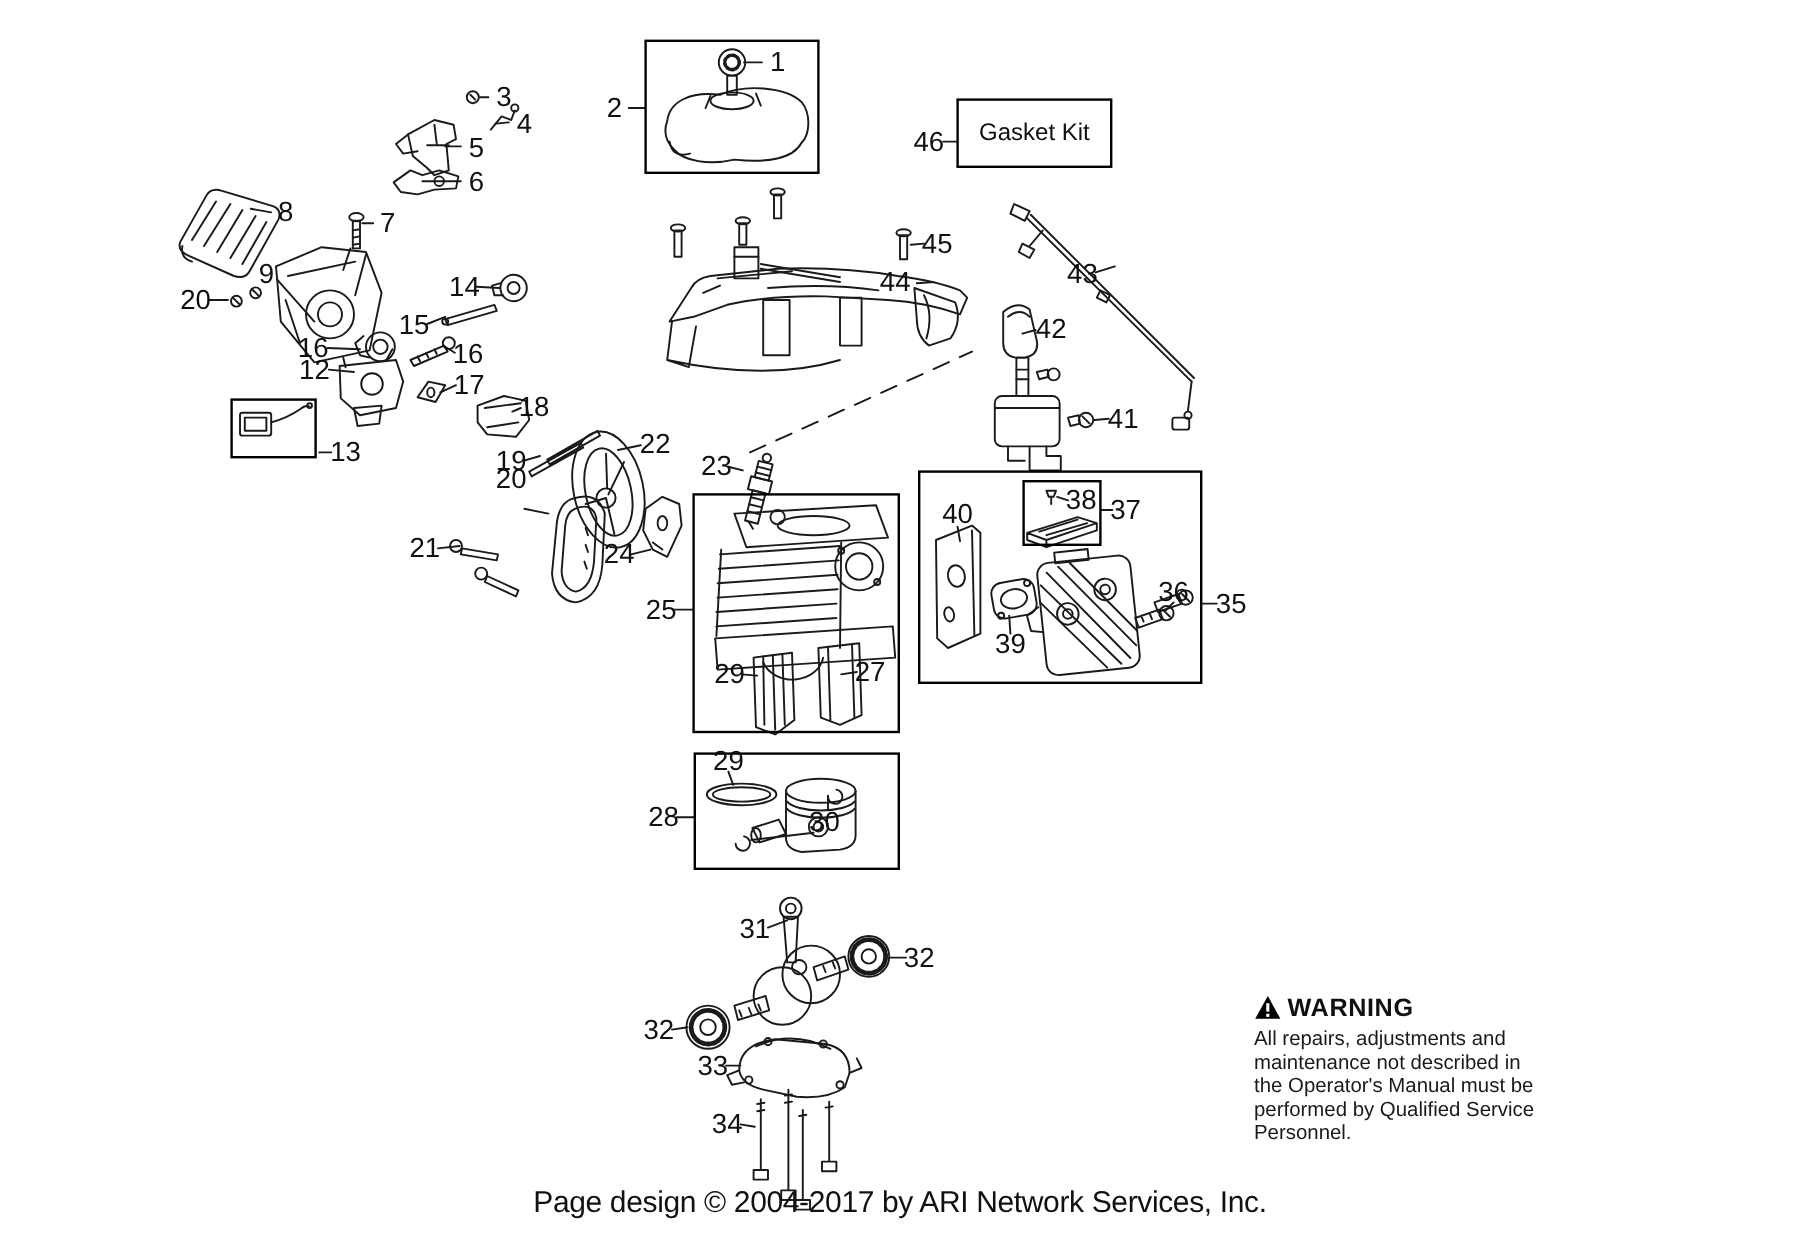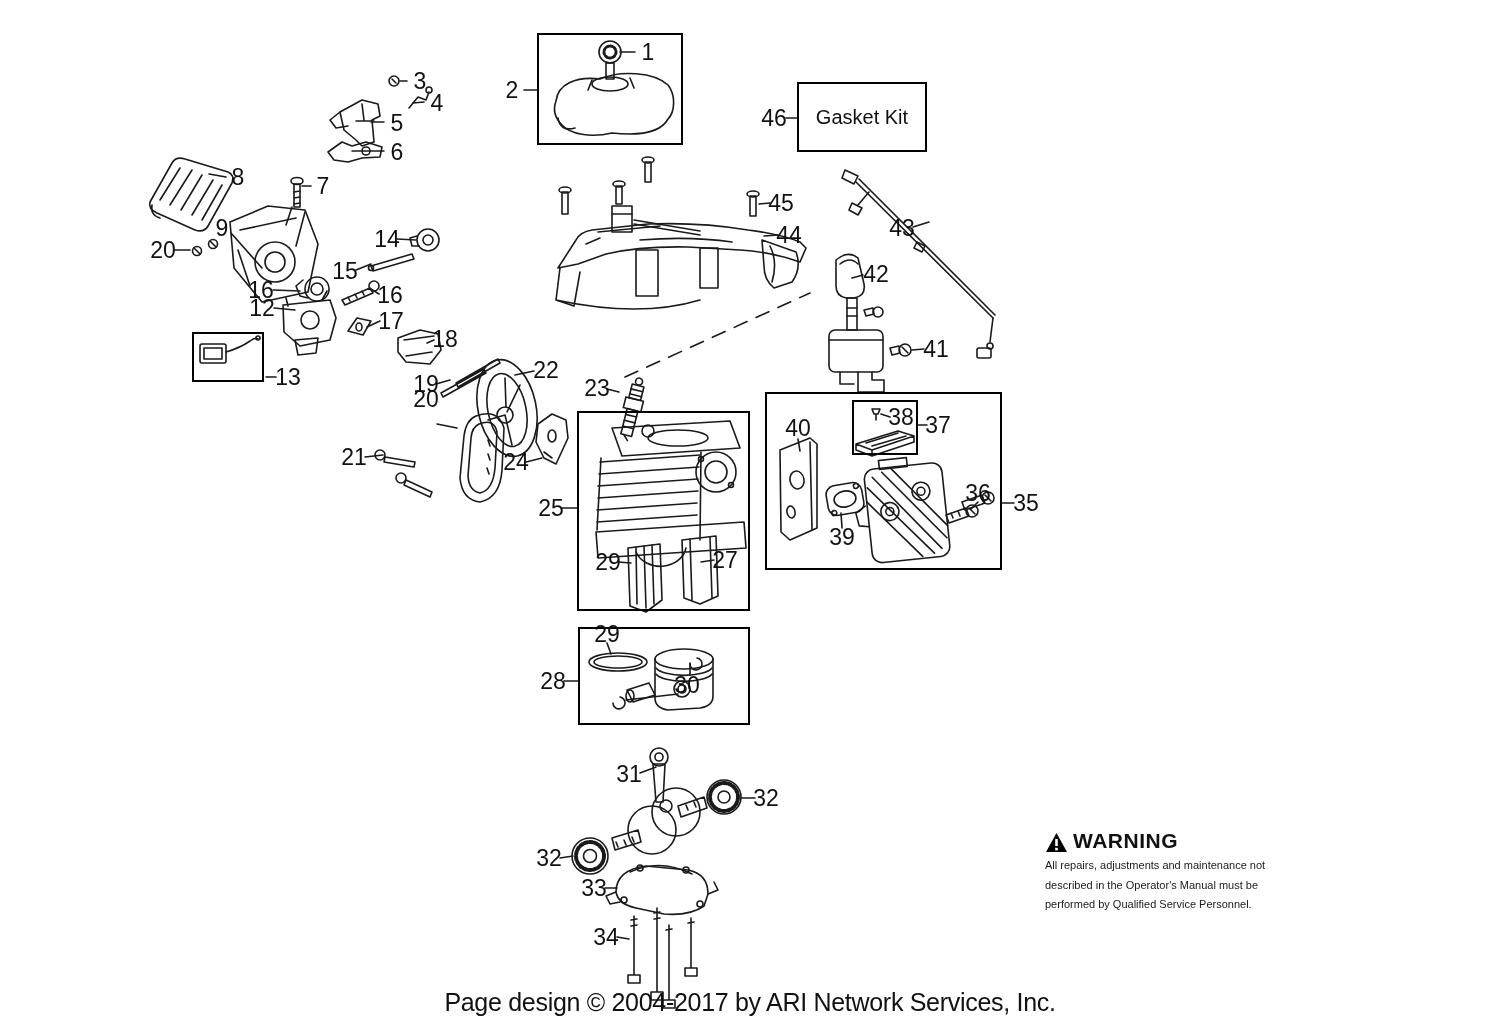--- a/index.html
+++ b/index.html
@@ -7,23 +7,23 @@
           font-family:"Liberation Sans",sans-serif;color:#111;}
   .watermark{position:absolute;left:452px;top:338px;z-index:0;line-height:1;
              font-family:"DejaVu Sans",sans-serif;font-style:italic;font-weight:900;
              font-size:300px;letter-spacing:-14px;color:#ebebeb;user-select:none;}
   .art{position:absolute;left:0;top:0;z-index:1;}
   .pbox{position:absolute;border:2px solid #000;z-index:1;background:transparent;box-sizing:border-box;}
   .gasket-box{display:flex;align-items:center;justify-content:center;font-size:20px;color:#111;}
   .callout{position:absolute;transform:translate(-50%,-50%);font-size:23px;color:#111;z-index:3;
            cursor:pointer;white-space:nowrap;}
   .warning{position:absolute;left:1045px;top:829px;width:242px;z-index:2;}
-  .warning-head{display:flex;align-items:flex-end;gap:5px;font-weight:bold;font-size:21px;letter-spacing:.5px;}
+  .warning-head{display:flex;align-items:flex-start;gap:5px;font-weight:bold;font-size:21px;letter-spacing:.5px;}
   .warning-icon svg{display:block;}
-  .warning-body{margin-top:3px;font-size:11px;line-height:19.5px;color:#1a1a1a;}
+  .warning-body{margin-top:3px;font-size:17px;line-height:19.5px;color:#1a1a1a;}
   .footer{position:absolute;left:0;right:0;top:988px;text-align:center;font-size:25px;
           letter-spacing:-.3px;color:#111;z-index:2;}
 </style>
 </head>
 <body>
 
 <div class="canvas">
 
 
   <svg class="art" width="1500" height="1030" viewBox="0 0 1500 1030" fill="none" stroke="#1a1a1a" stroke-width="1.6" stroke-linecap="round" stroke-linejoin="round">
@@ -329,21 +329,21 @@
         <rect x="750" y="196" width="6" height="20"></rect>
     </g>
   </svg>
 
   <div class="pbox" style="left:537px;top:33px;width:146px;height:112px"></div>
   <div class="pbox" style="left:192px;top:332px;width:72px;height:50px"></div>
   <div class="pbox" style="left:577px;top:411px;width:173px;height:200px"></div>
   <div class="pbox" style="left:578px;top:627px;width:172px;height:98px"></div>
   <div class="pbox" style="left:765px;top:392px;width:237px;height:178px"></div>
   <div class="pbox" style="left:852px;top:400px;width:66px;height:55px"></div>
-  <div class="pbox gasket-box" style="left:797px;top:82px;width:130px;height:70px">
+  <div class="pbox gasket-box" style="left:797px;top:82px;width:130px;height:58px">
     <span>Gasket Kit</span>
   </div>
 
   <span class="callout" style="left:648px;top:52px">1</span>
   <span class="callout" style="left:512px;top:90px">2</span>
   <span class="callout" style="left:420px;top:81px">3</span>
   <span class="callout" style="left:437px;top:103px">4</span>
   <span class="callout" style="left:397px;top:123px">5</span>
   <span class="callout" style="left:397px;top:152px">6</span>
   <span class="callout" style="left:323px;top:186px">7</span>
@@ -377,21 +377,21 @@
   <span class="callout" style="left:606px;top:937px">34</span>
   <span class="callout" style="left:1026px;top:503px">35</span>
   <span class="callout" style="left:978px;top:493px">36</span>
   <span class="callout" style="left:938px;top:425px">37</span>
   <span class="callout" style="left:901px;top:417px">38</span>
   <span class="callout" style="left:842px;top:537px">39</span>
   <span class="callout" style="left:798px;top:428px">40</span>
   <span class="callout" style="left:936px;top:349px">41</span>
   <span class="callout" style="left:876px;top:274px">42</span>
   <span class="callout" style="left:902px;top:228px">43</span>
-  <span class="callout" style="left:789px;top:235px">44</span>
+  <span class="callout" style="left:746px;top:235px">44</span>
   <span class="callout" style="left:781px;top:203px">45</span>
   <span class="callout" style="left:774px;top:118px">46</span>
 
   <div class="warning">
     <div class="warning-head">
       <span class="warning-icon">
         <svg width="23" height="21" viewBox="0 0 23 21">
           <path d="M11.5,1 L22,20 L1,20 Z" fill="#000"></path>
           <rect x="10.2" y="7" width="2.6" height="7" fill="#fff"></rect>
           <rect x="10.2" y="15.8" width="2.6" height="2.6" fill="#fff"></rect>

